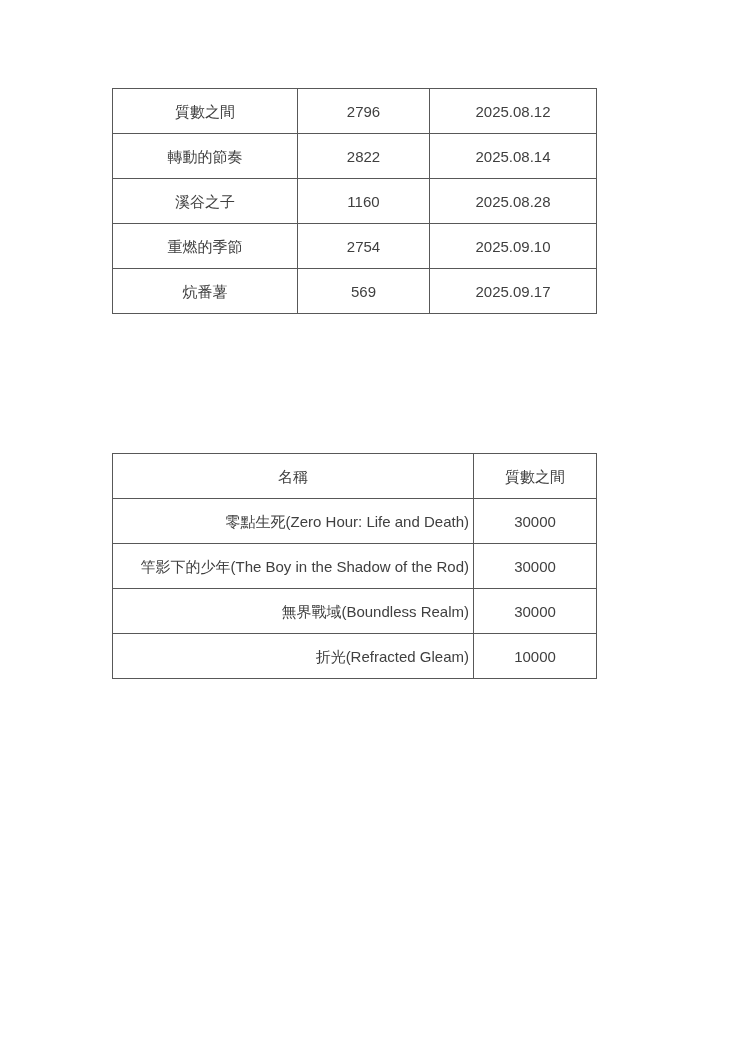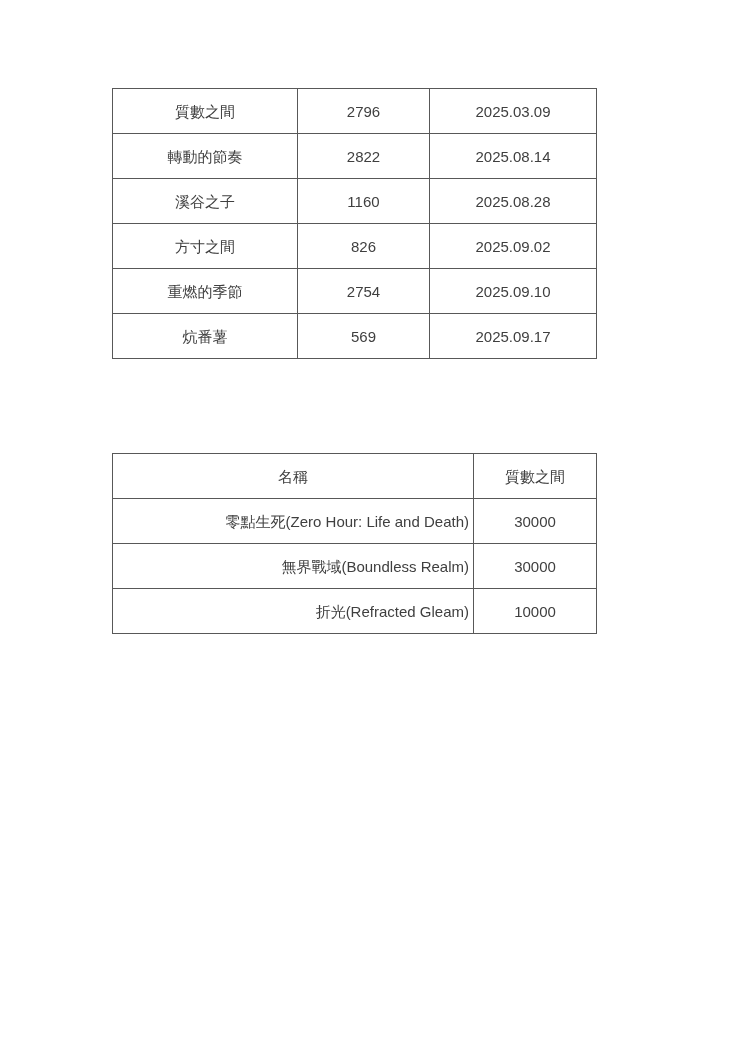--- a/index.html
+++ b/index.html
@@ -47,36 +47,31 @@
   <table class="t1">
     <colgroup>
       <col class="col-title">
         <col class="col-count">
         <col class="col-date">
     </colgroup>
     <tbody>
       <tr>
         <td>質數之間</td>
         <td>2796</td>
-        <td>2025.03.09</td>
+        <td>2025.08.12</td>
       </tr>
       <tr>
         <td>轉動的節奏</td>
         <td>2822</td>
         <td>2025.08.14</td>
       </tr>
       <tr>
         <td>溪谷之子</td>
         <td>1160</td>
         <td>2025.08.28</td>
-      </tr>
-      <tr>
-        <td>方寸之間</td>
-        <td>826</td>
-        <td>2025.09.02</td>
       </tr>
       <tr>
         <td>重燃的季節</td>
         <td>2754</td>
         <td>2025.09.10</td>
       </tr>
       <tr>
         <td>炕番薯</td>
         <td>569</td>
         <td>2025.09.17</td>
@@ -92,20 +87,24 @@
     <tbody>
       <tr>
         <th>名稱</th>
         <th>質數之間</th>
       </tr>
       <tr>
         <td class="name-cell">零點生死(Zero Hour: Life and Death)</td>
         <td>30000</td>
       </tr>
       <tr>
+        <td class="name-cell">竿影下的少年(The Boy in the Shadow of the Rod)</td>
+        <td>30000</td>
+      </tr>
+      <tr>
         <td class="name-cell">無界戰域(Boundless Realm)</td>
         <td>30000</td>
       </tr>
       <tr>
         <td class="name-cell">折光(Refracted Gleam)</td>
         <td>10000</td>
       </tr>
     </tbody>
   </table>
 

